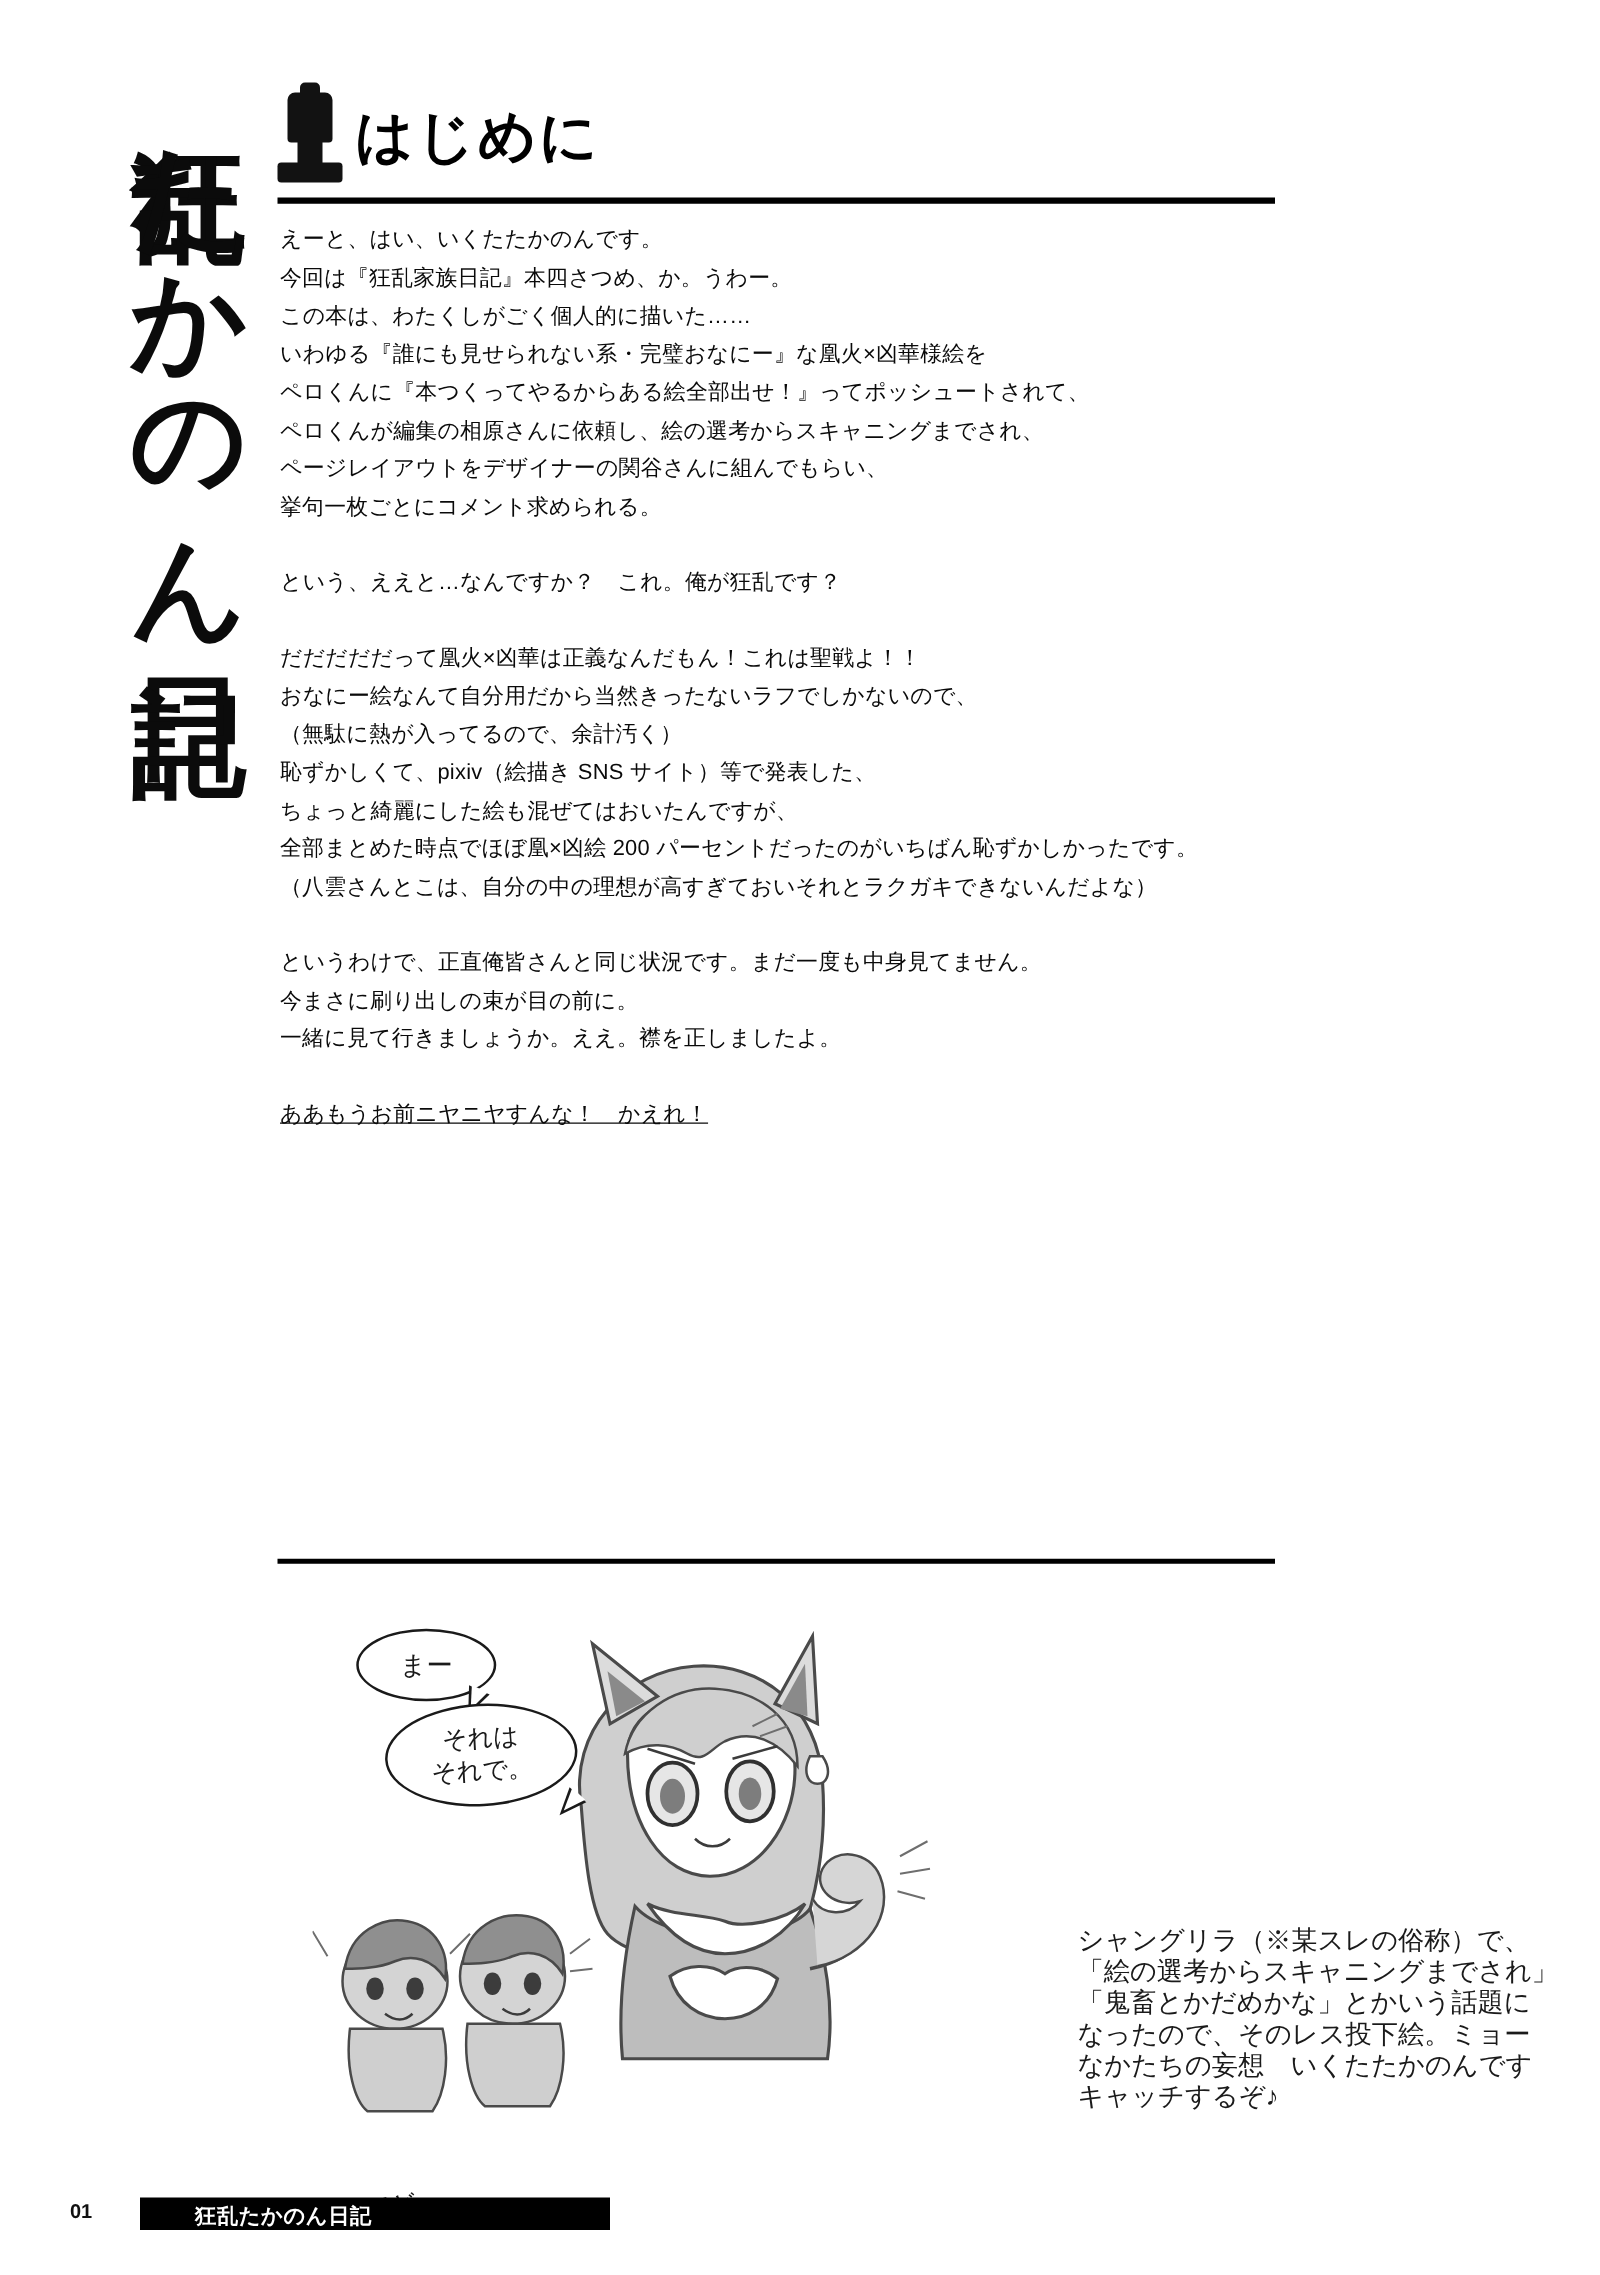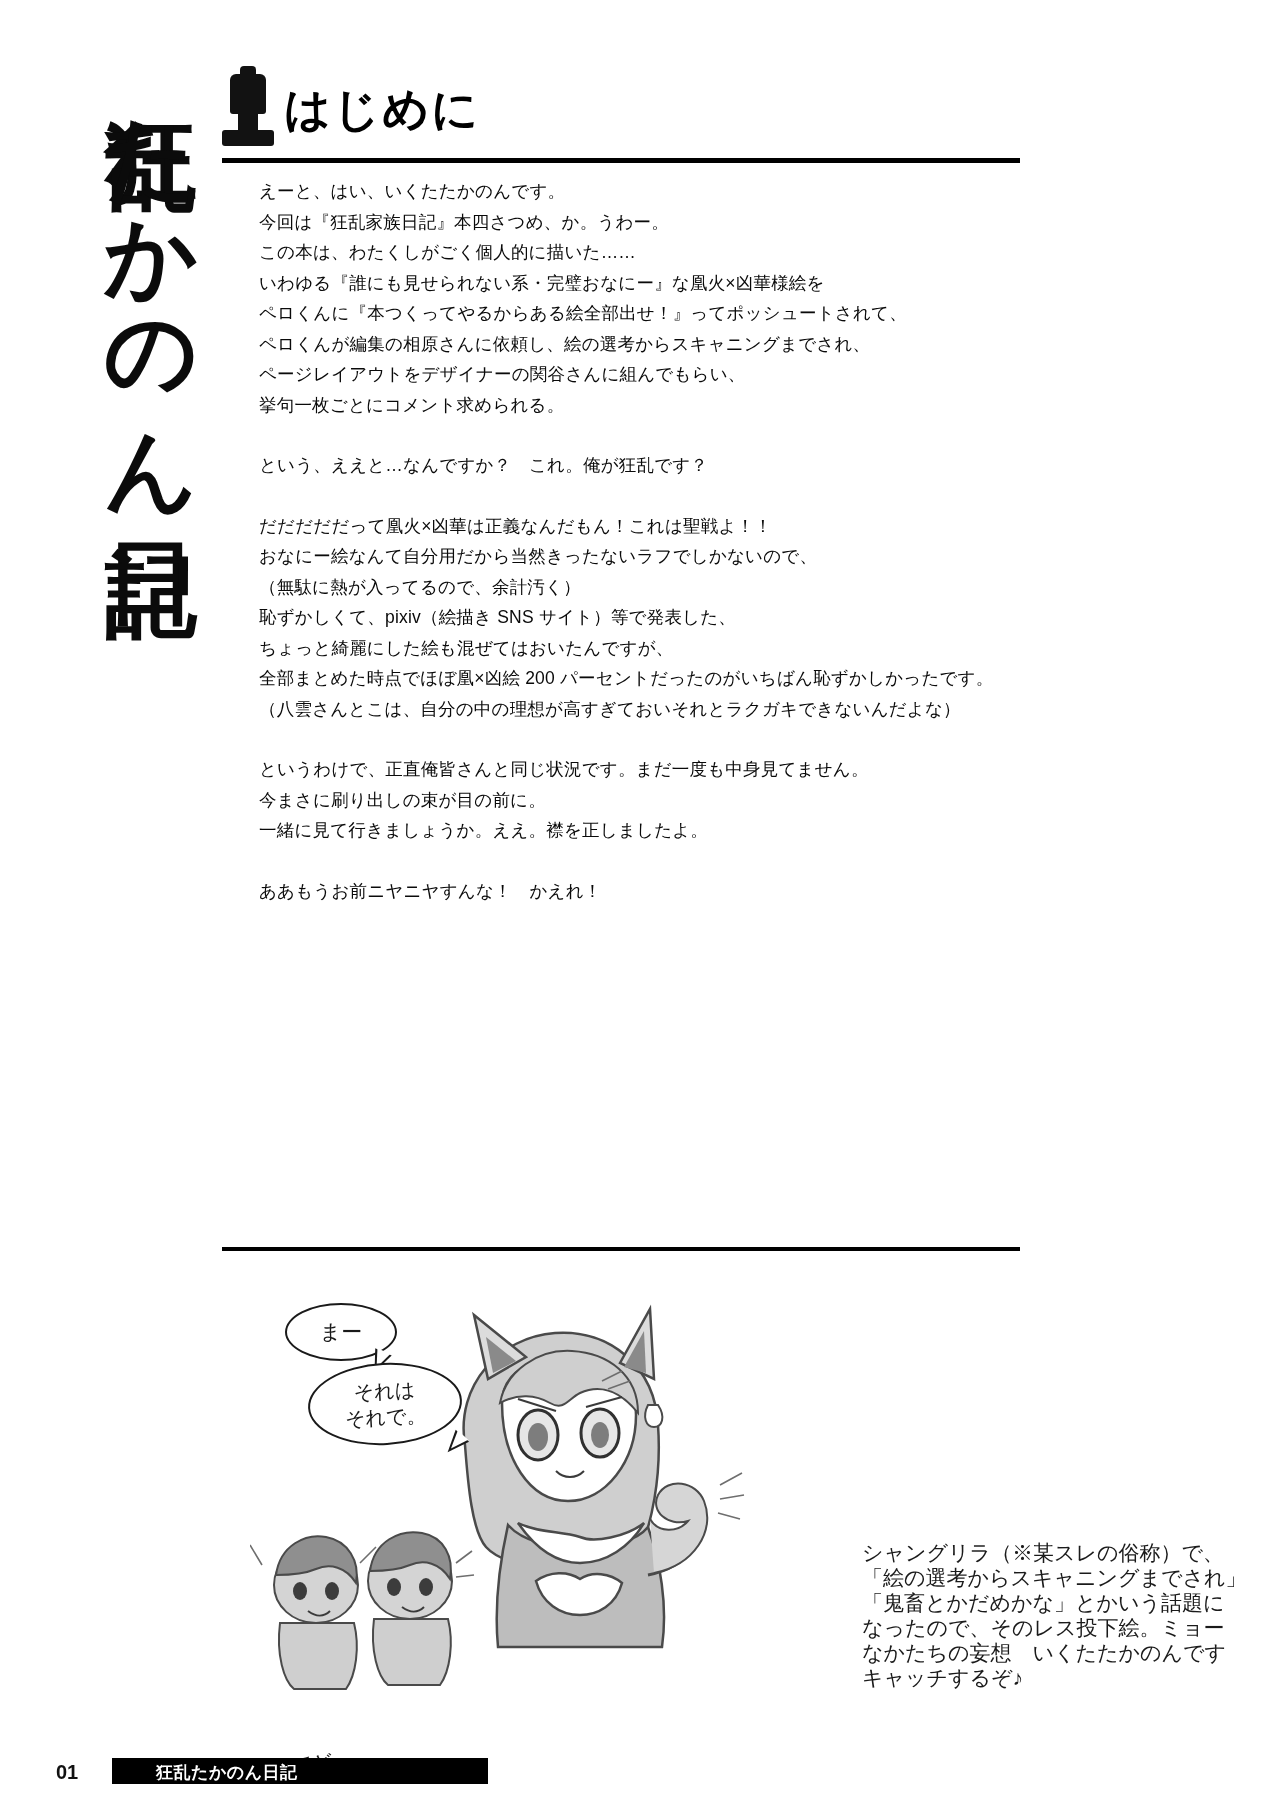--- a/index.html
+++ b/index.html
@@ -109,21 +109,20 @@
   .body-text {
     position: absolute;
     left: 224px;
     top: 176px;
     width: 800px;
     font-family: "Liberation Sans", sans-serif;
     font-size: 17.5px;
     line-height: 30.5px;
     color: #0a0a0a;
     letter-spacing: 0.2px;
-    margin-left: 35px;
   }
   .body-text p {
     margin: 0 0 30px 0;
   }
   .body-text p:last-child {
     margin-bottom: 0;
   }
 
   .rule-bottom {
     position: absolute;
@@ -209,21 +208,21 @@
     top: 1758px;
     width: 1190px;
     height: 30px;
   }
   .page-num {
     position: absolute;
     left: 10px;
     top: 3px;
     font-family: "Liberation Sans", sans-serif;
     font-weight: bold;
-    font-size: 20px;
+    font-size: 16px;
     color: #111;
   }
   .footer-bar {
     position: absolute;
     left: 66px;
     top: 0px;
     width: 376px;
     height: 26px;
     background: #000;
   }
@@ -272,21 +271,21 @@
   <p style="white-space:pre-line;">だだだだだって凰火×凶華は正義なんだもん！これは聖戦よ！！
 おなにー絵なんて自分用だから当然きったないラフでしかないので、
 （無駄に熱が入ってるので、余計汚く）
 恥ずかしくて、pixiv（絵描き SNS サイト）等で発表した、
 ちょっと綺麗にした絵も混ぜてはおいたんですが、
 全部まとめた時点でほぼ凰×凶絵 200 パーセントだったのがいちばん恥ずかしかったです。
 （八雲さんとこは、自分の中の理想が高すぎておいそれとラクガキできないんだよな）</p>
   <p style="white-space:pre-line;">というわけで、正直俺皆さんと同じ状況です。まだ一度も中身見てません。
 今まさに刷り出しの束が目の前に。
 一緒に見て行きましょうか。ええ。襟を正しましたよ。</p>
-  <p style="white-space:pre-line;">ああもうお前ニヤニヤすんな！　かえれ！</p>
+  <p style="white-space:pre-line;text-decoration:underline;">ああもうお前ニヤニヤすんな！　かえれ！</p>
 </div>
 
 <div class="rule-bottom"></div>
 
 <div class="illo">
 
   <svg width="760" height="480" viewBox="0 0 760 480">
 
     <g>
 

